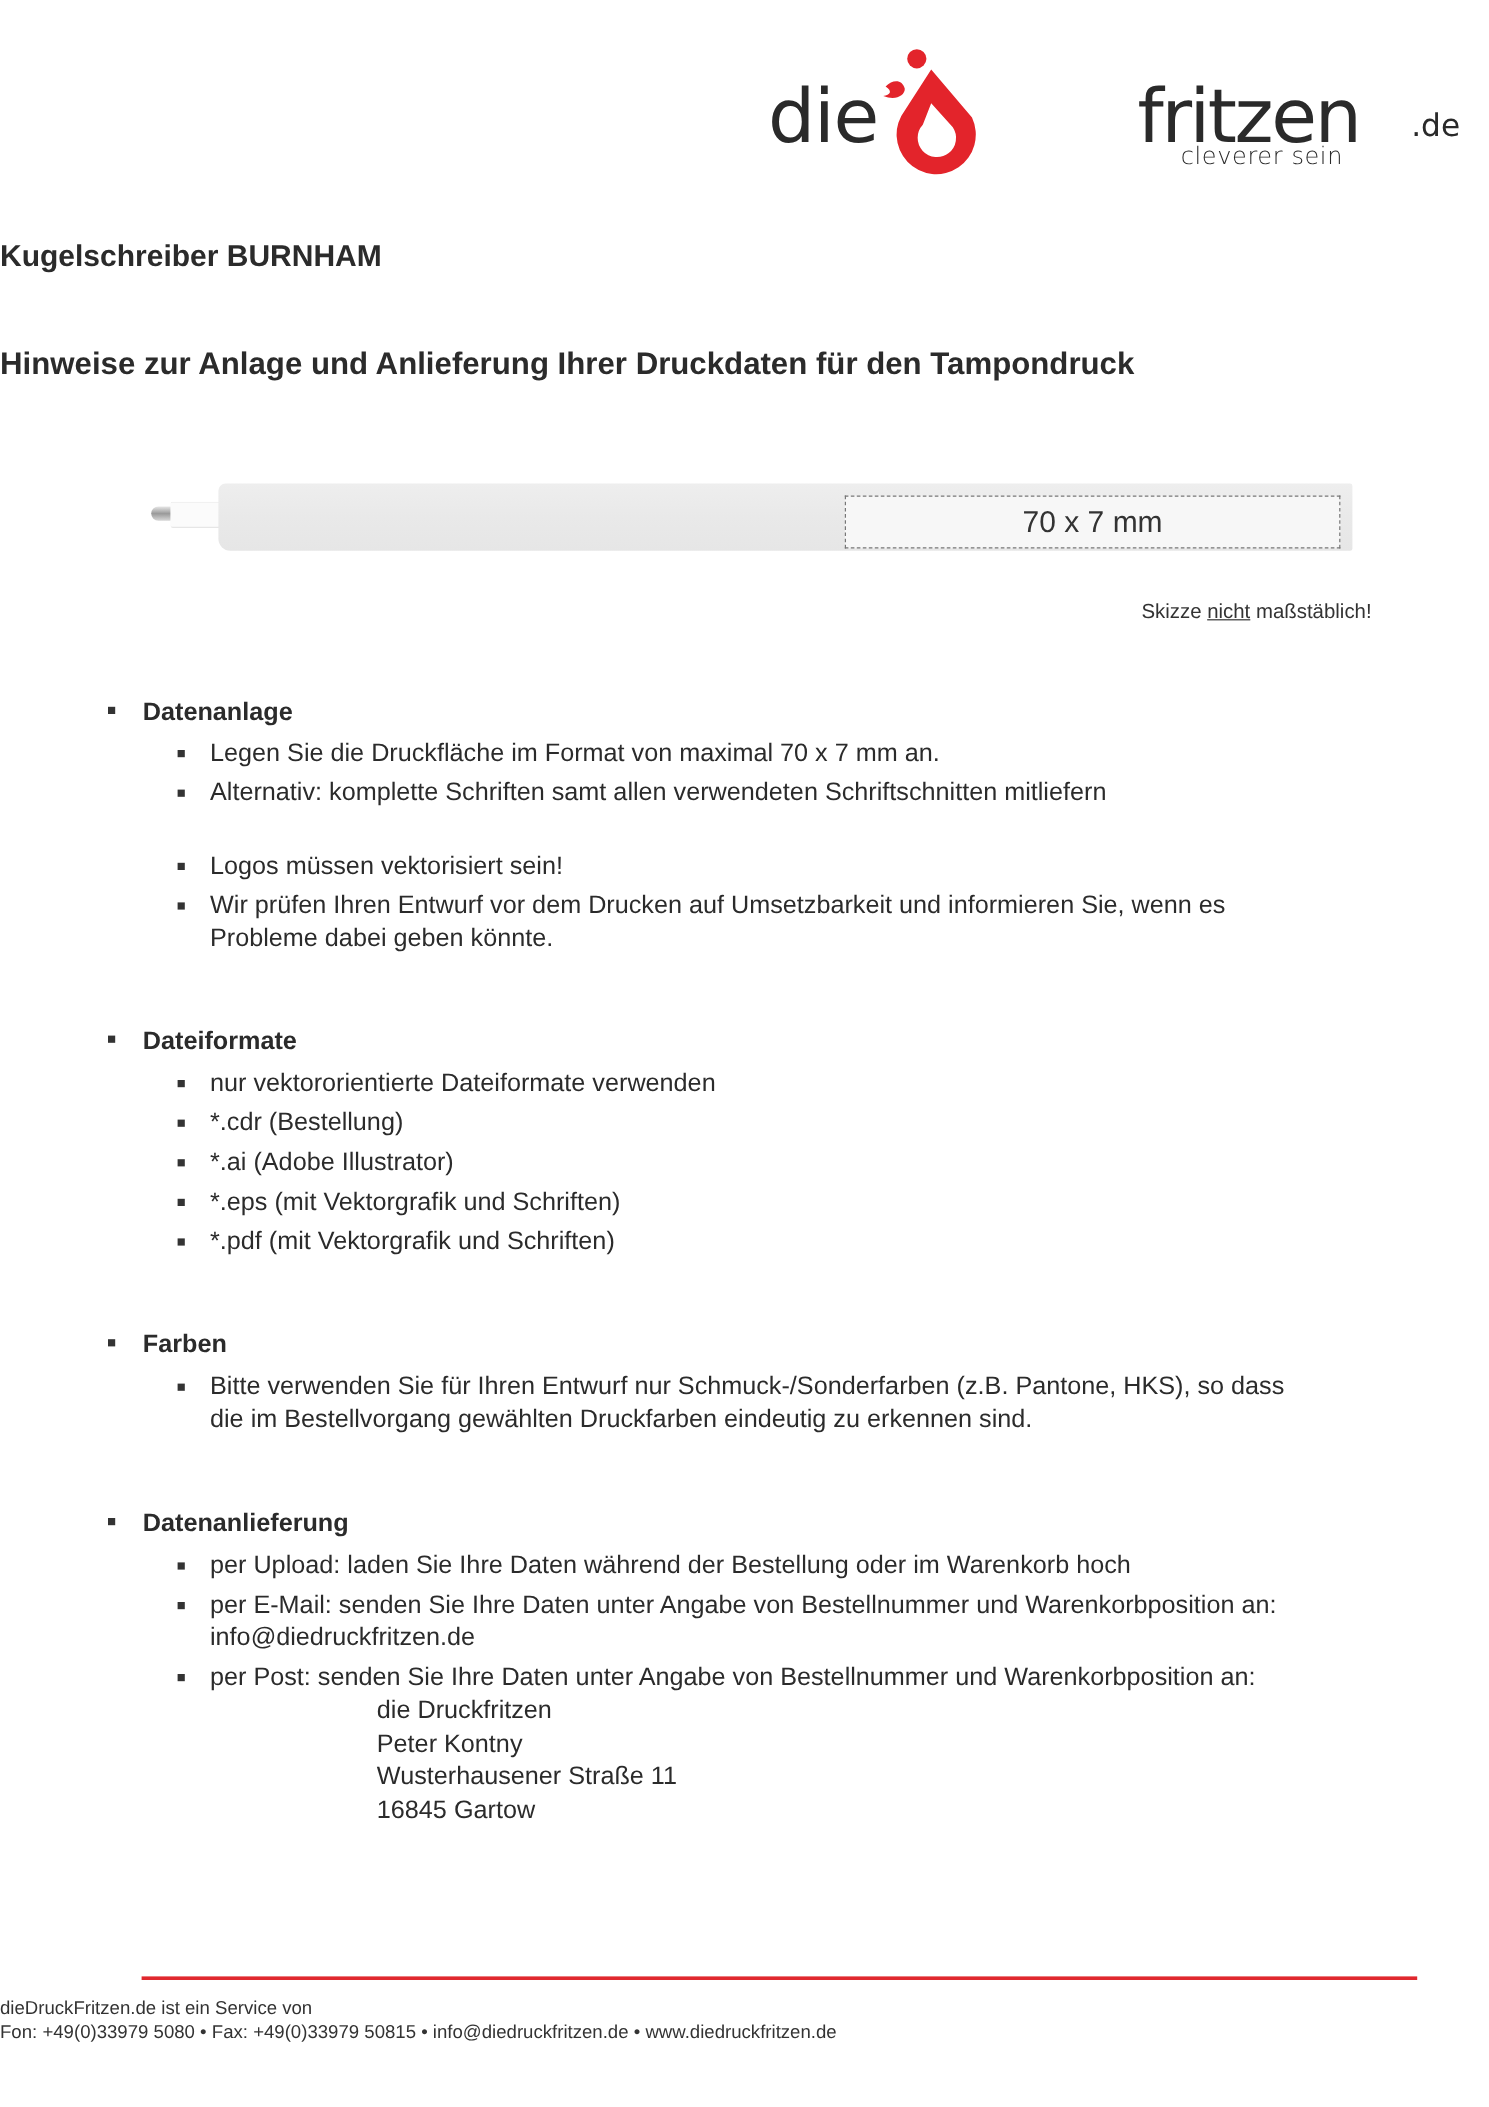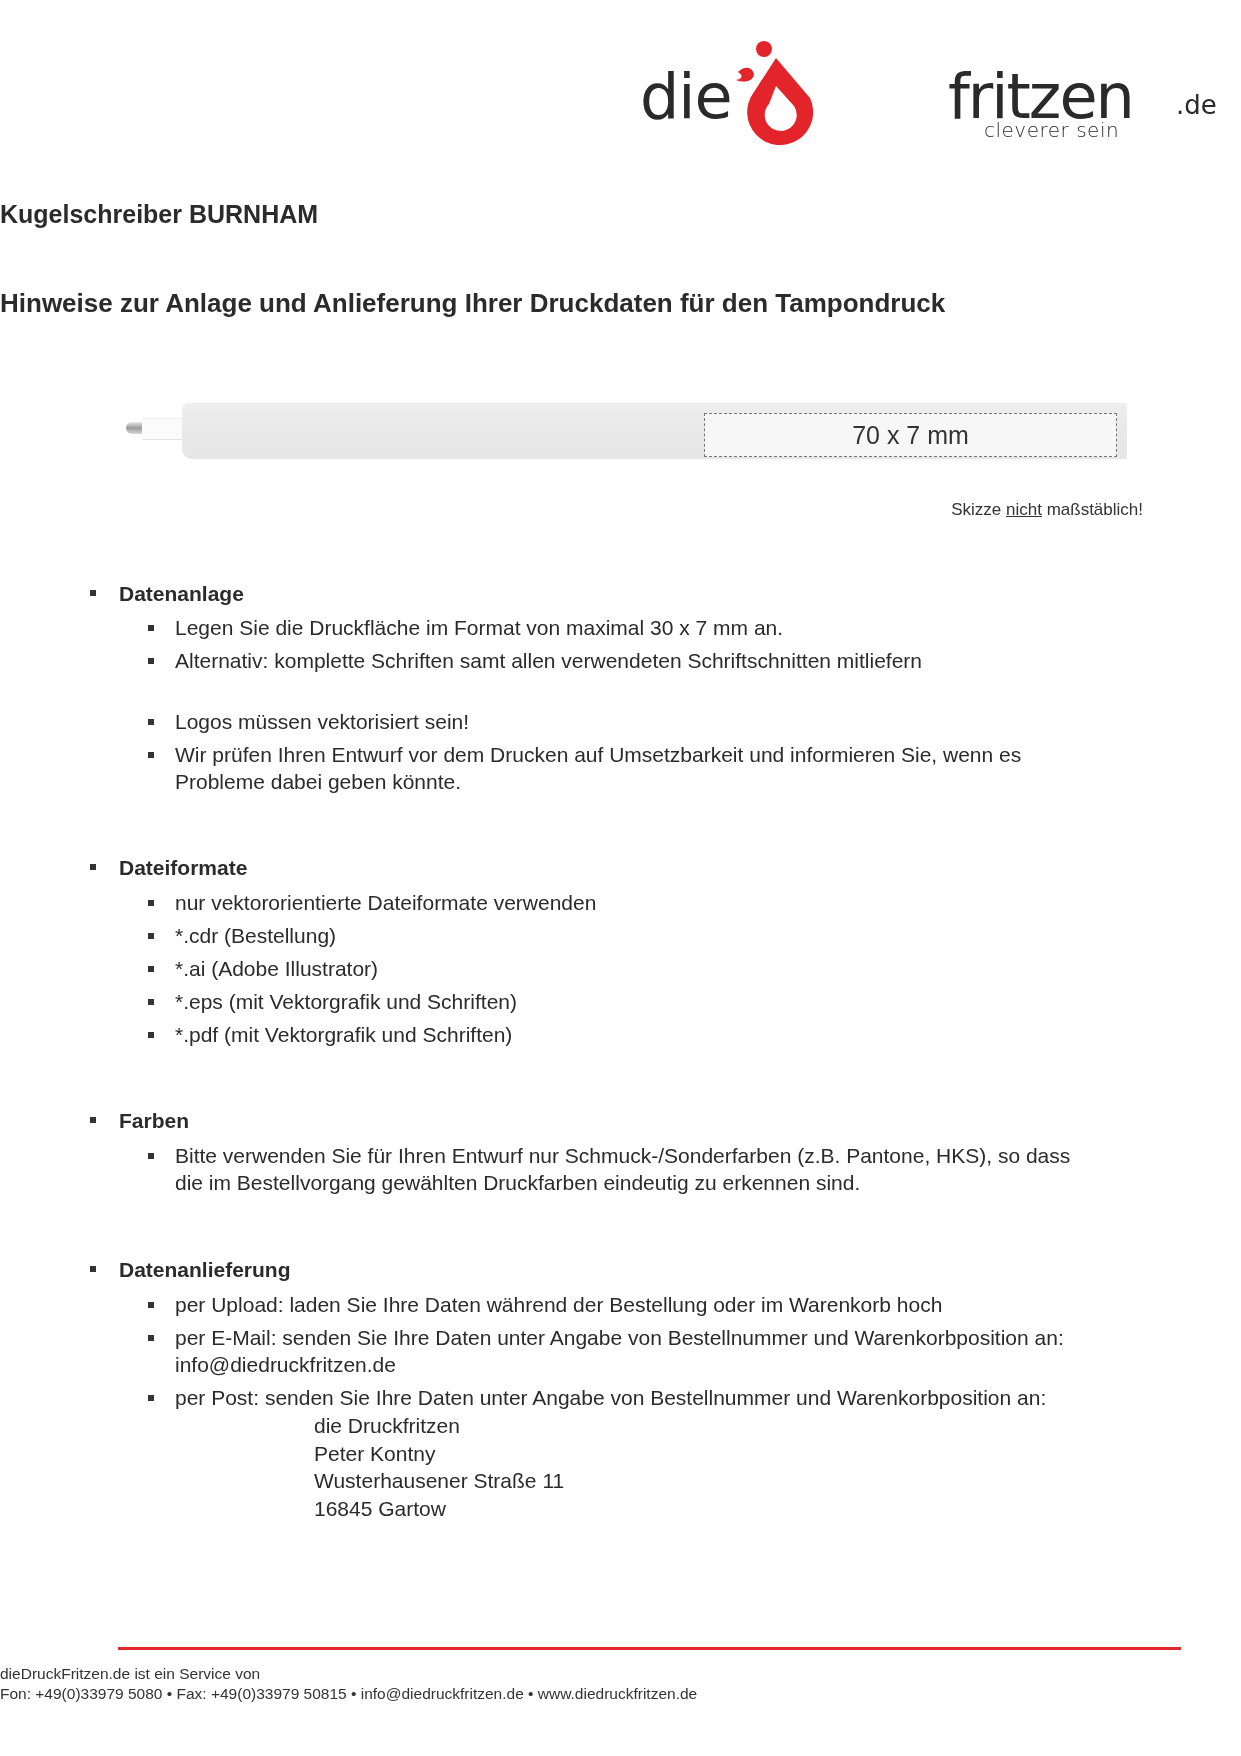--- a/index.html
+++ b/index.html
@@ -78,21 +78,21 @@
       <span>70 x 7 mm</span>
     </div>
   </div>
 </div>
 
 <div class="abs skizze"><span>Skizze </span><u>nicht</u><span> maßstäblich!</span></div>
 
 <div class="abs sec-head" style="top:582px"><span class="b"></span><span>Datenanlage</span></div>
 <div class="abs item" style="top:614px">
     <span class="b"></span>
-    <span class="txt">Legen Sie die Druckfläche im Format von maximal 30 x 7 mm an.</span>
+    <span class="txt">Legen Sie die Druckfläche im Format von maximal 70 x 7 mm an.</span>
   </div>
 <div class="abs item" style="top:647px">
     <span class="b"></span>
     <span class="txt">Alternativ: komplette Schriften samt allen verwendeten Schriftschnitten mitliefern</span>
   </div>
 <div class="abs item" style="top:708px">
     <span class="b"></span>
     <span class="txt">Logos müssen vektorisiert sein!</span>
   </div>
 <div class="abs item" style="top:741px">

